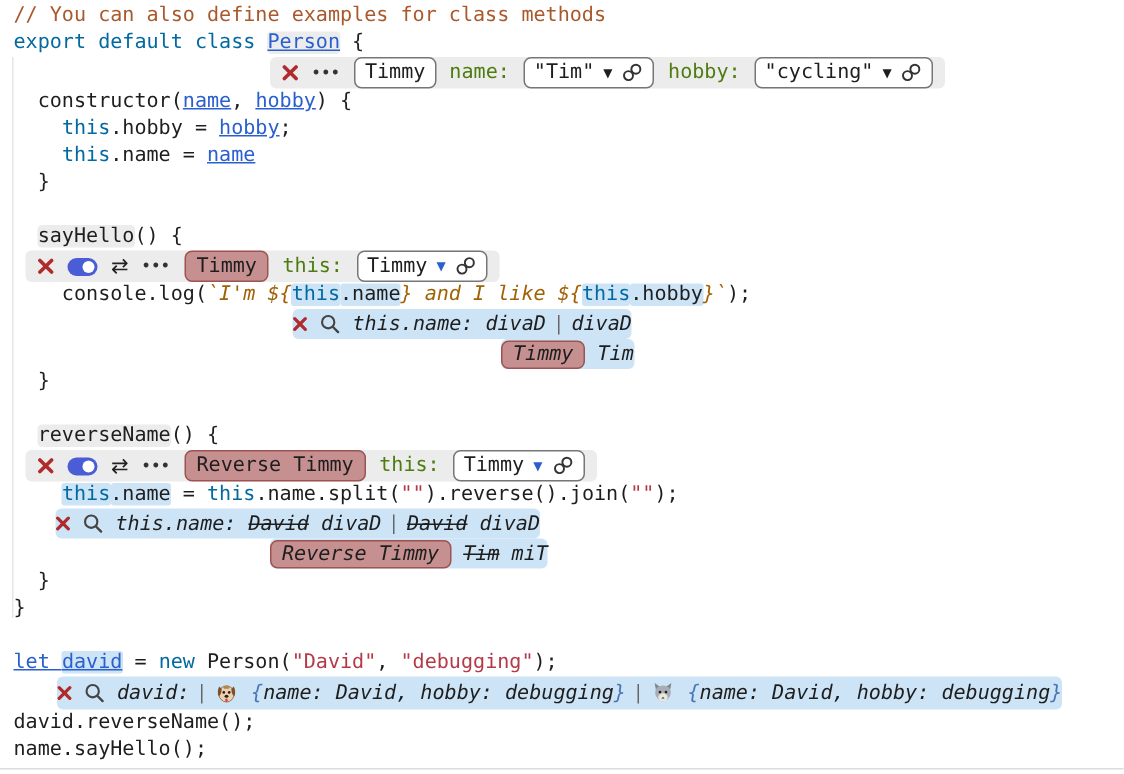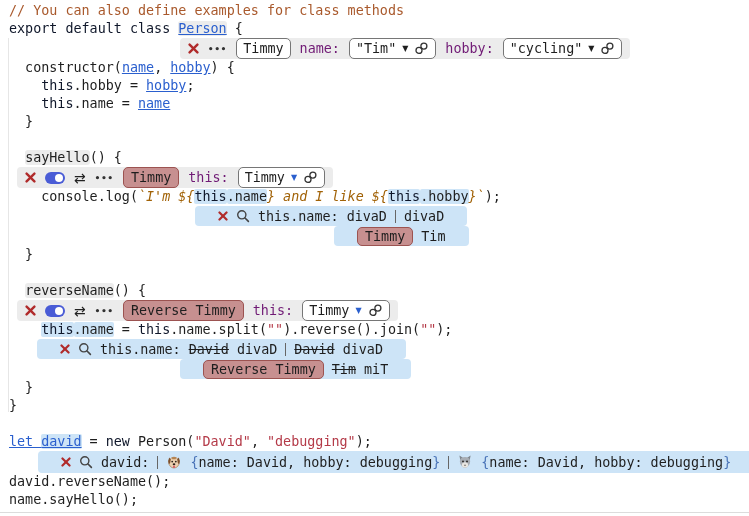--- a/index.html
+++ b/index.html
@@ -14,42 +14,42 @@
   .bottom-line{position:absolute;left:0;top:512px;width:749px;height:1px;background:#dcdcdc;}
 
   .line{height:18px;line-height:18px;white-space:pre;}
   .wline{height:21px;display:flex;align-items:center;white-space:pre;}
   .pline{height:20px;display:flex;align-items:center;white-space:pre;}
   .pline-lg{height:22px;}
 
   
   .pl{color:#1e1e1e;}
   .cm{color:#a9592c;}
-  .kw{color:#0f172a;}
+  .kw{color:#0369a1;}
   .varb{color:#2a5fce;text-decoration:underline;}
   .str{color:#b43a48;}
   .tpl{color:#a16207;font-style:italic;}
   .bg-g{background:#ececec;border-radius:3px;}
   .bg-b{background:#cde4f7;border-radius:2px;}
 
   
   .wstrip{display:inline-flex;align-items:center;gap:9px;background:#ececec;border-radius:4px;padding:0 8px;height:21px;}
   .wx{display:inline-flex;align-items:center;cursor:pointer;}
   .wtoggle{width:20px;height:12px;border-radius:7px;background:#4a5cd6;position:relative;display:inline-block;cursor:pointer;}
   .wtoggle::after{content:"";position:absolute;top:2px;right:2px;width:8px;height:8px;border-radius:50%;background:#fff;}
   .wswap{font-family:"DejaVu Sans",sans-serif;font-size:14px;color:#222;line-height:1;cursor:pointer;}
   .wmore{font-size:9px;letter-spacing:1px;font-weight:bold;color:#333;cursor:pointer;}
-  .wlabel{color:#701a75;text-align:center;}
+  .wlabel{color:#4d7c0f;text-align:center;}
   .wbox{display:inline-flex;align-items:center;gap:6px;background:#fff;border:1px solid #767676;border-radius:5px;padding:0 6px;height:19px;cursor:pointer;color:#1e1e1e;font-family:"DejaVu Sans Mono",monospace;font-size:13.4px;}
   .wchip{display:inline-flex;align-items:center;background:#c79090;border:1px solid #9c5351;border-radius:5px;padding:0 7px;height:19px;cursor:pointer;color:#1e1e1e;}
   .caret{font-size:8px;font-family:"DejaVu Sans",sans-serif;color:#1e1e1e;}
   .caret-blue{color:#2a5fce;}
 
   
-  .popup{display:inline-flex;align-items:center;gap:8px;background:#cde4f7;border-radius:4px;padding:0 23px;height:20px;}
+  .popup{display:inline-flex;align-items:center;gap:8px;background:#cde4f7;border-radius:4px;padding:0 0;height:20px;font-style:italic;}
   .pline-lg .popup{height:22px;}
   .popup .wchip{height:17px;}
   .vsep{width:1px;height:13px;background:#666;display:inline-block;}
   .strike{text-decoration:line-through;}
   .brace{color:#4a74b8;}
   .pico{display:inline-flex;align-items:center;}
 </style>
 </head>
 <body>
 

